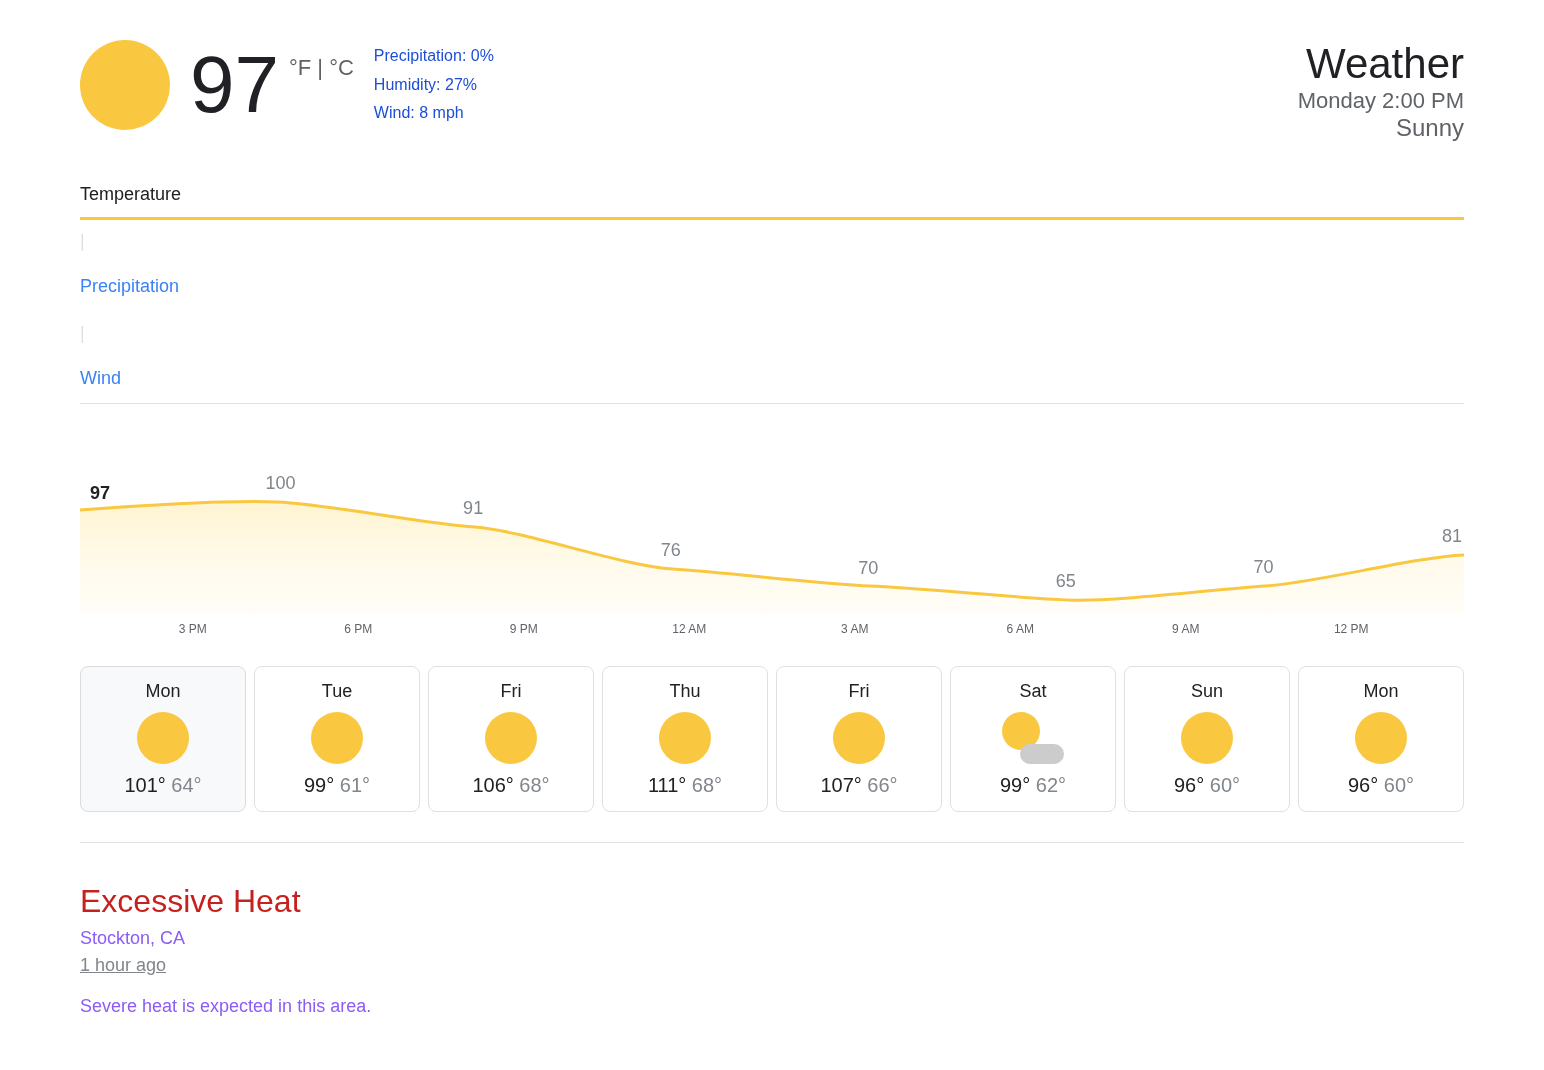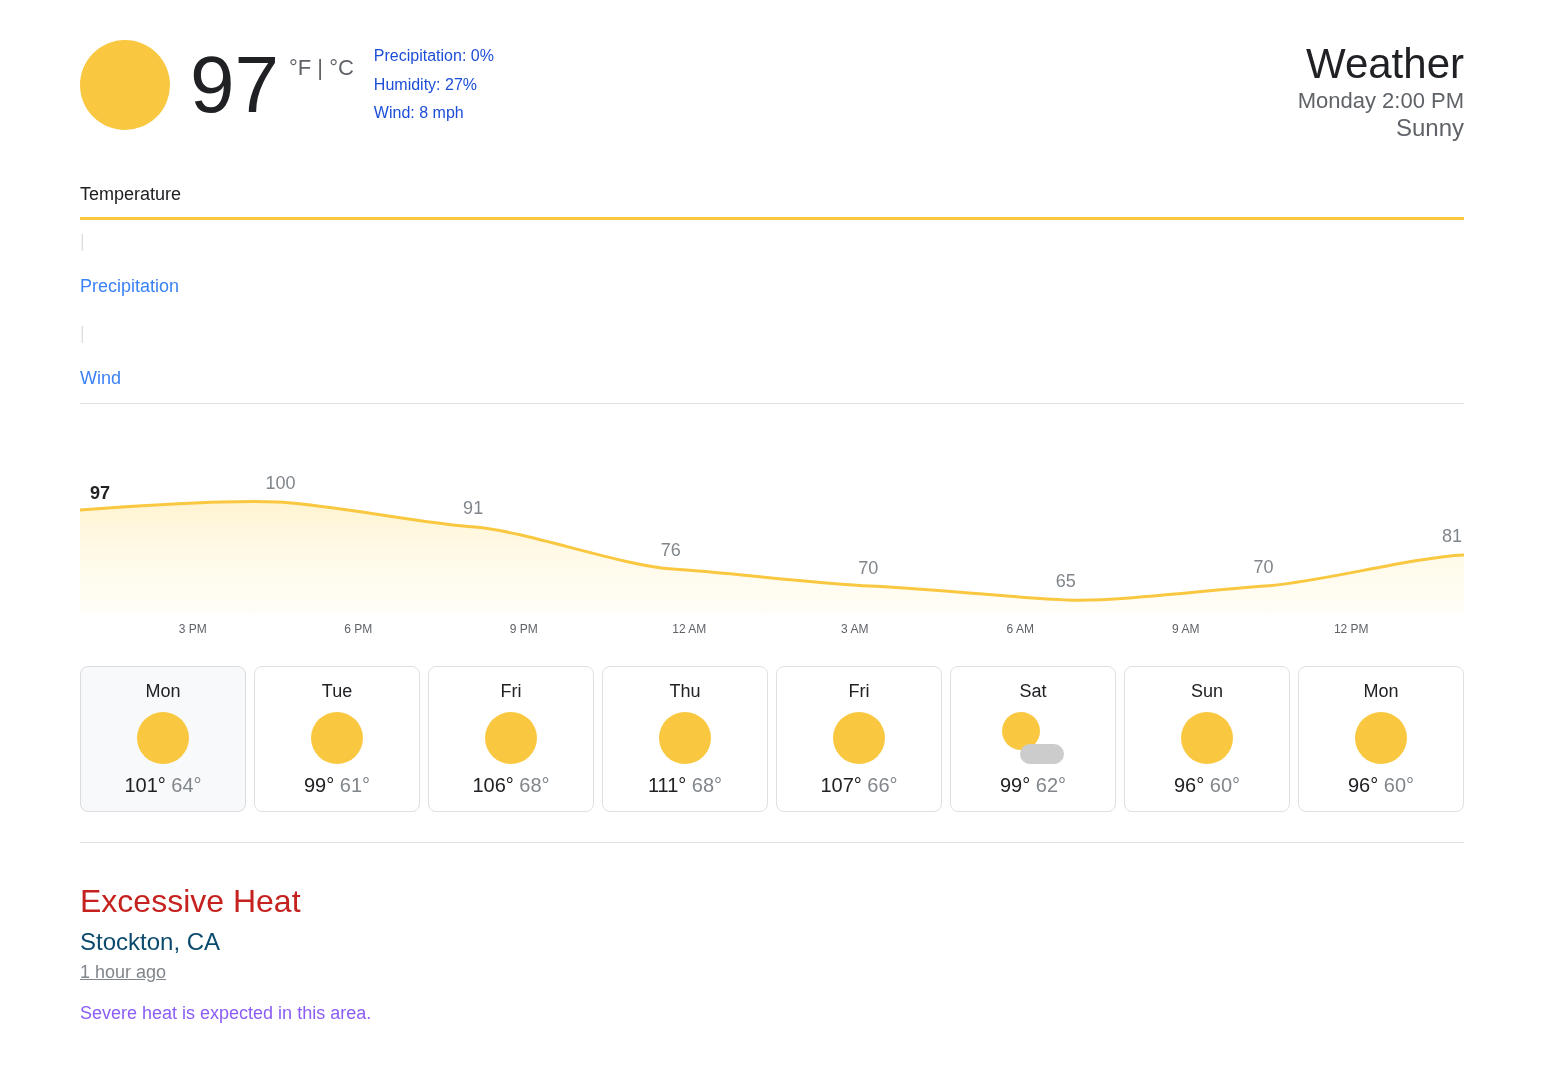--- a/index.html
+++ b/index.html
@@ -182,22 +182,22 @@
     .alert-section {
       padding: 10px 0;
     }
     .alert-title {
       font-size: 32px;
       font-weight: 400;
       color: #c5221f;
       margin-bottom: 8px;
     }
     .alert-location {
-      font-size: 24px;
-      color: #0c4a6e;
+      font-size: 18px;
+      color: #8b5cf6;
       margin-bottom: 6px;
     }
     .alert-time {
       font-size: 18px;
       color: #80868b;
       margin-bottom: 20px;
       text-decoration: underline;
     }
     .alert-description {
       font-size: 18px;

